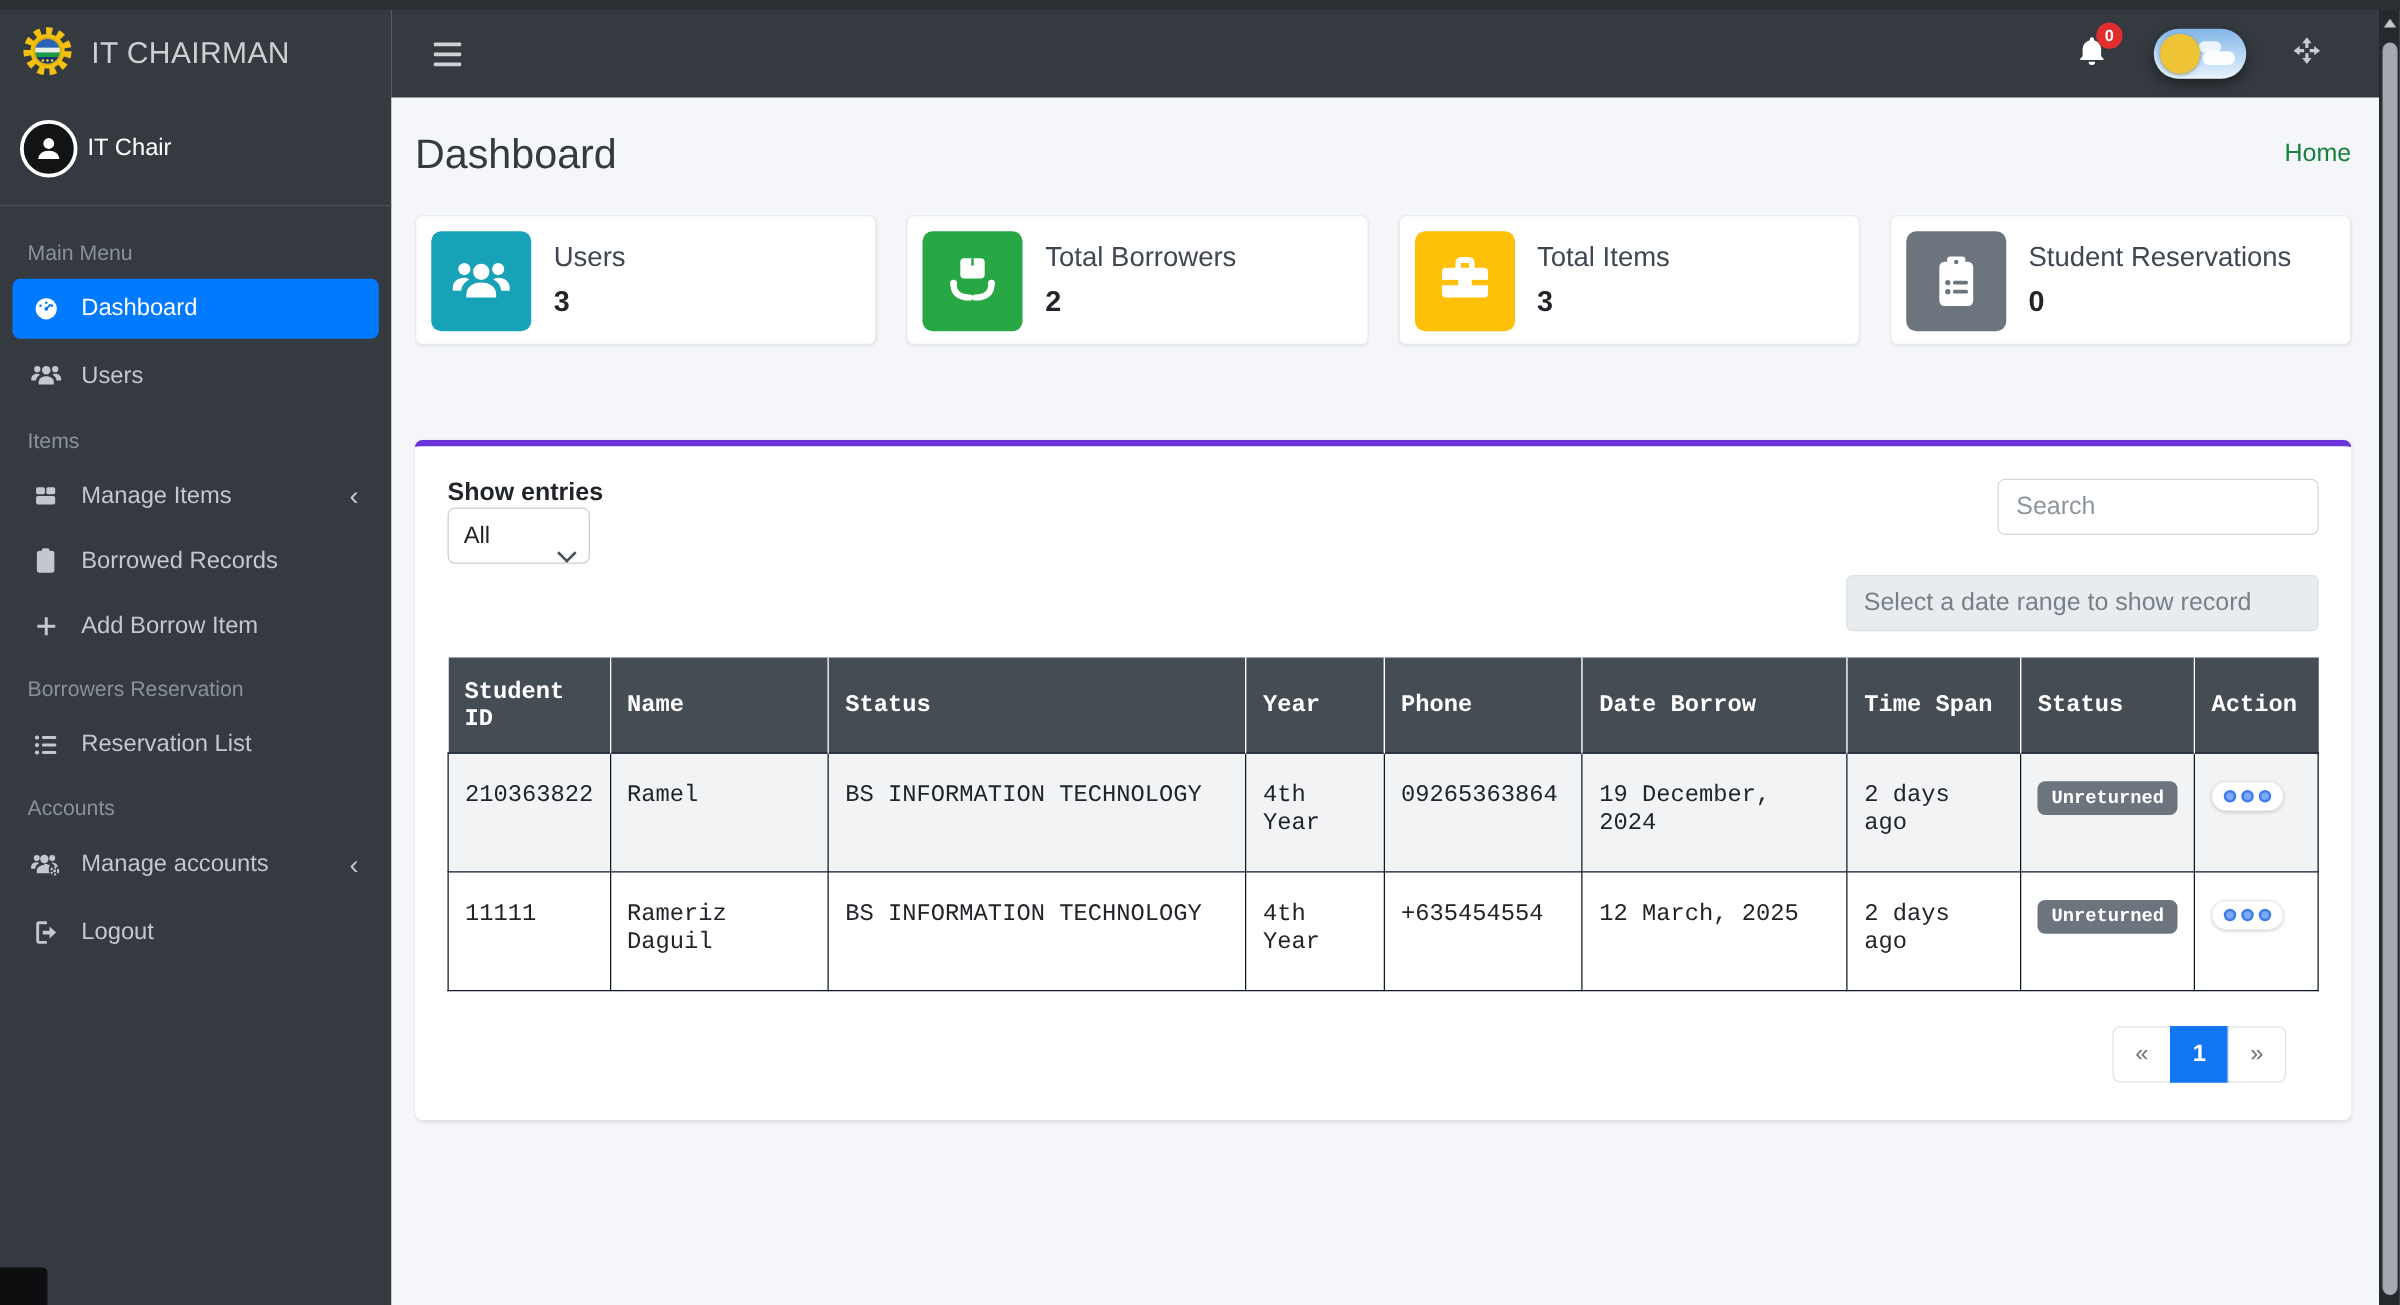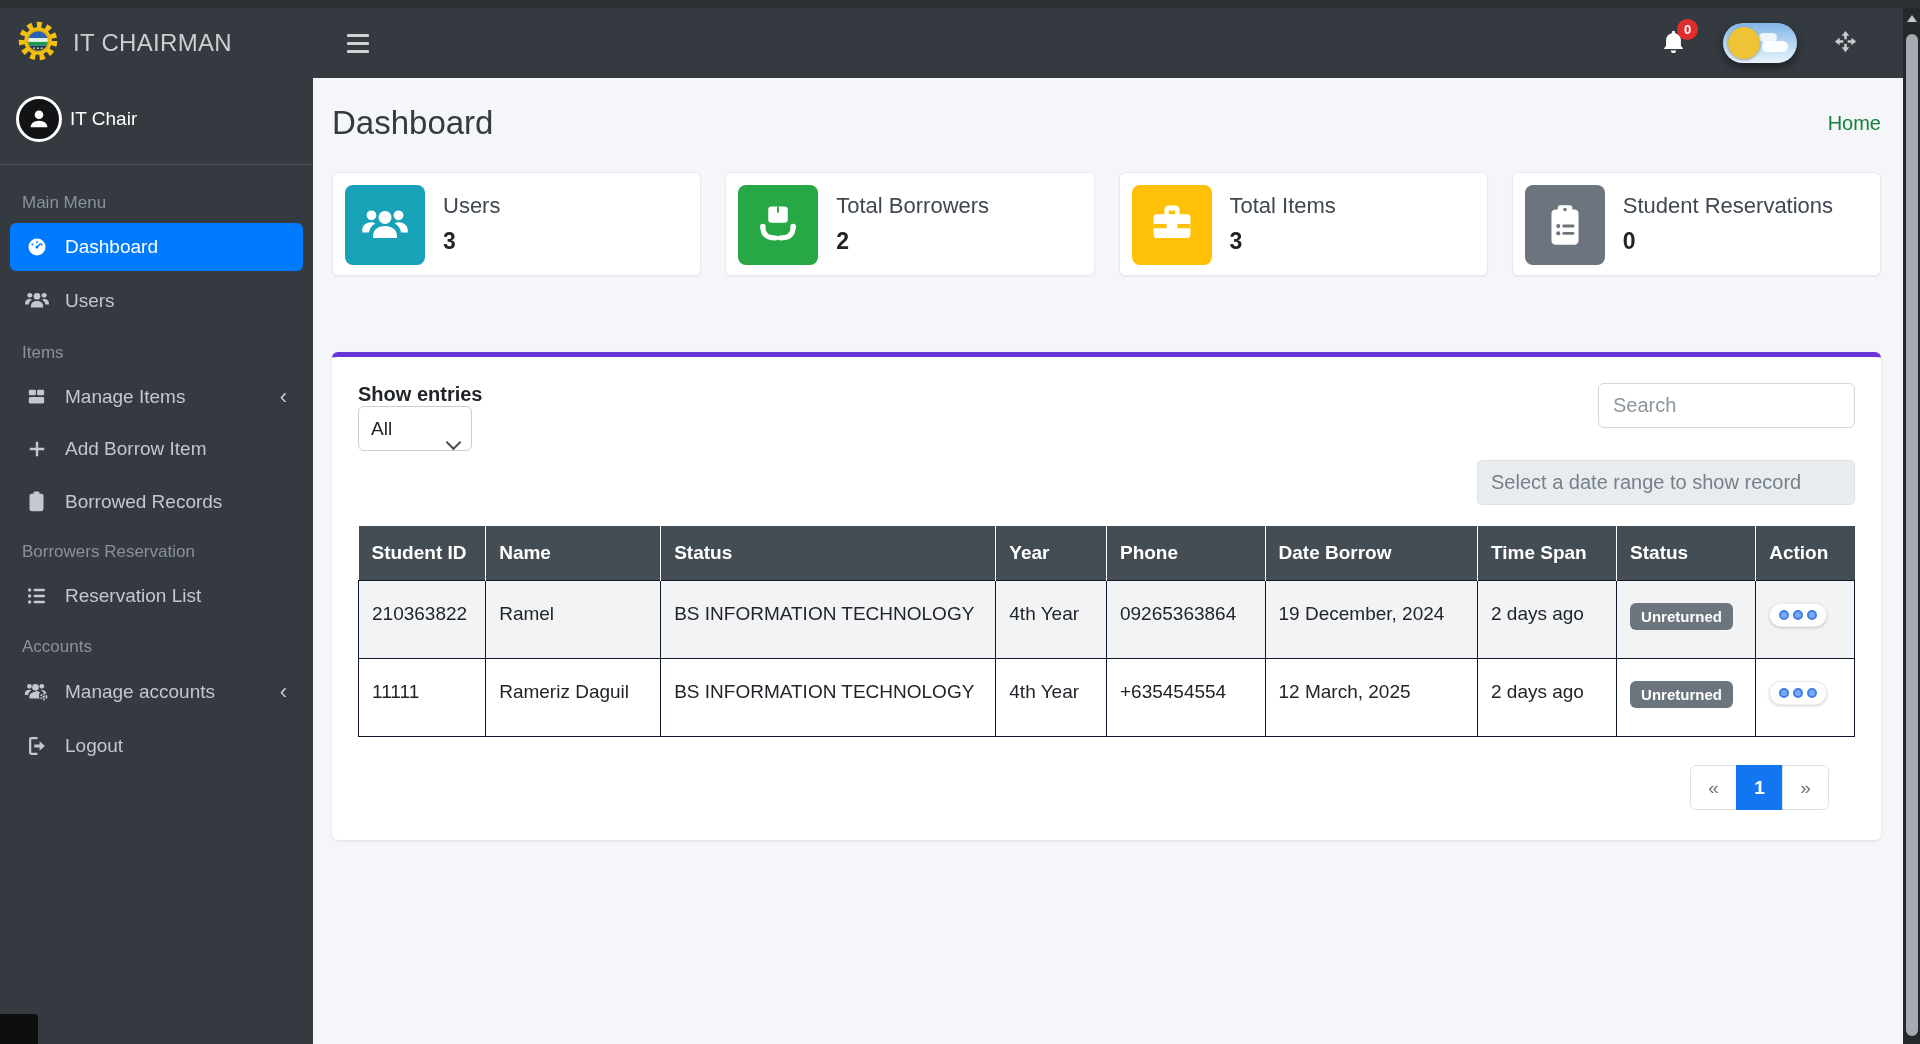--- a/index.html
+++ b/index.html
@@ -78,21 +78,21 @@
   .select-wrap::after { content:""; position:absolute; right:13px; top:16px; width:9px; height:9px;
     border-right:2px solid #4a4f54; border-bottom:2px solid #4a4f54; transform:rotate(45deg); pointer-events:none; }
   .controls-right { display:flex; flex-direction:column; align-items:flex-end; gap:32px; }
   .search-input { width:257px; height:45px; border:1px solid #d2d7db; border-radius:6px;
     padding:0 14px; font-size:20px; color:#495057; outline:none; }
   .search-input::placeholder { color:#8d959d; }
   .daterange-input { width:378px; height:45px; background:#e9ecef; border:1px solid #dde1e5; border-radius:5px;
     padding:0 13px; font-size:20px; color:#6c757d; outline:none; }
   .daterange-input::placeholder { color:#76808a; }
 
-  .table-wrap { margin-top:21px; }
+  .table-wrap { margin-top:21px;font-family:Liberation Mono, monospace; }
   table { width:100%; border-collapse:collapse; font-size:19px; }
   thead th { background:#444c54; color:#fff; font-weight:bold; text-align:left;
     padding:16px 13px; border-right:1px solid #fff; }
   thead th:last-child { border-right:none; }
   tbody td { padding:22px 13px 28px; border:1px solid #0f172a; color:#212529; vertical-align:top; }
   tbody tr.striped { background:#f2f3f4; }
   .status-badge { display:inline-block; background:#6c757d; color:#fff; font-weight:bold;
     font-size:15px; padding:5px 11px; border-radius:6px; }
   .dots-btn { display:inline-flex; gap:4px; align-items:center; padding:6px 9px; background:#fff;
     border:1px solid #ececec; border-radius:14px; box-shadow:0 1px 3px rgba(0,0,0,.18); cursor:pointer; }
@@ -195,35 +195,35 @@
             <rect x="12.6" y="5" width="7.4" height="5.8" rx="1.4"></rect>
             <rect x="4" y="12.4" width="16" height="7" rx="1.6"></rect>
           </svg>
         </span>
         <span>Manage Items</span>
         <span class="nav-chevron">‹</span>
       </div>
 
       <div class="nav-item">
         <span class="nav-icon">
-          <svg width="24" height="24" viewBox="0 0 24 24">
-            <path d="M10.8 4.8h2.4v6h6v2.4h-6v6h-2.4v-6h-6v-2.4h6z"></path>
-          </svg>
-        </span>
-        <span>Add Borrow Item</span>
-      </div>
-
-      <div class="nav-item">
-        <span class="nav-icon">
           <svg width="21" height="23" viewBox="0 0 24 26">
             <rect x="4" y="4" width="16" height="20" rx="2.4"></rect>
             <rect x="8.6" y="1.6" width="6.8" height="5" rx="1.4"></rect>
           </svg>
         </span>
         <span>Borrowed Records</span>
+      </div>
+
+      <div class="nav-item">
+        <span class="nav-icon">
+          <svg width="24" height="24" viewBox="0 0 24 24">
+            <path d="M10.8 4.8h2.4v6h6v2.4h-6v6h-2.4v-6h-6v-2.4h6z"></path>
+          </svg>
+        </span>
+        <span>Add Borrow Item</span>
       </div>
 
       <div class="nav-header">Borrowers Reservation</div>
 
       <div class="nav-item">
         <span class="nav-icon">
           <svg width="24" height="24" viewBox="0 0 24 24">
             <circle cx="4.6" cy="6" r="1.7"></circle>
               <rect x="8.6" y="4.8" width="11.4" height="2.4" rx="1"></rect>
             <circle cx="4.6" cy="12" r="1.7"></circle>

